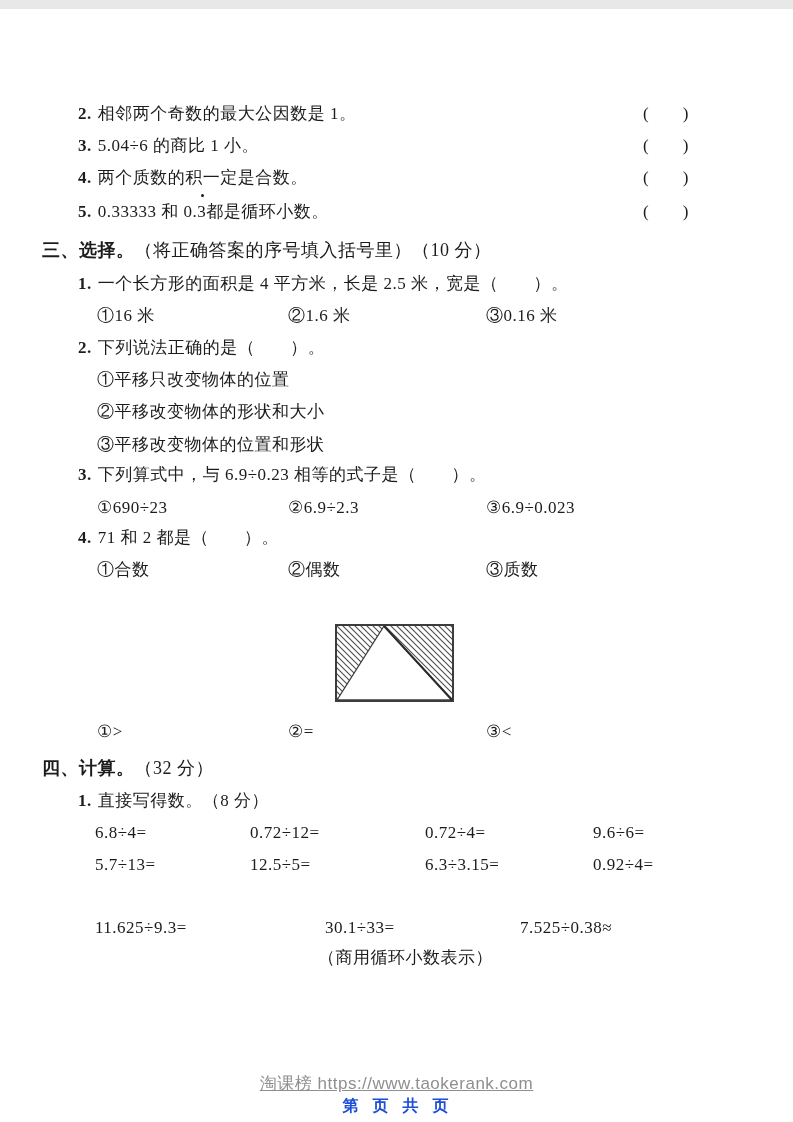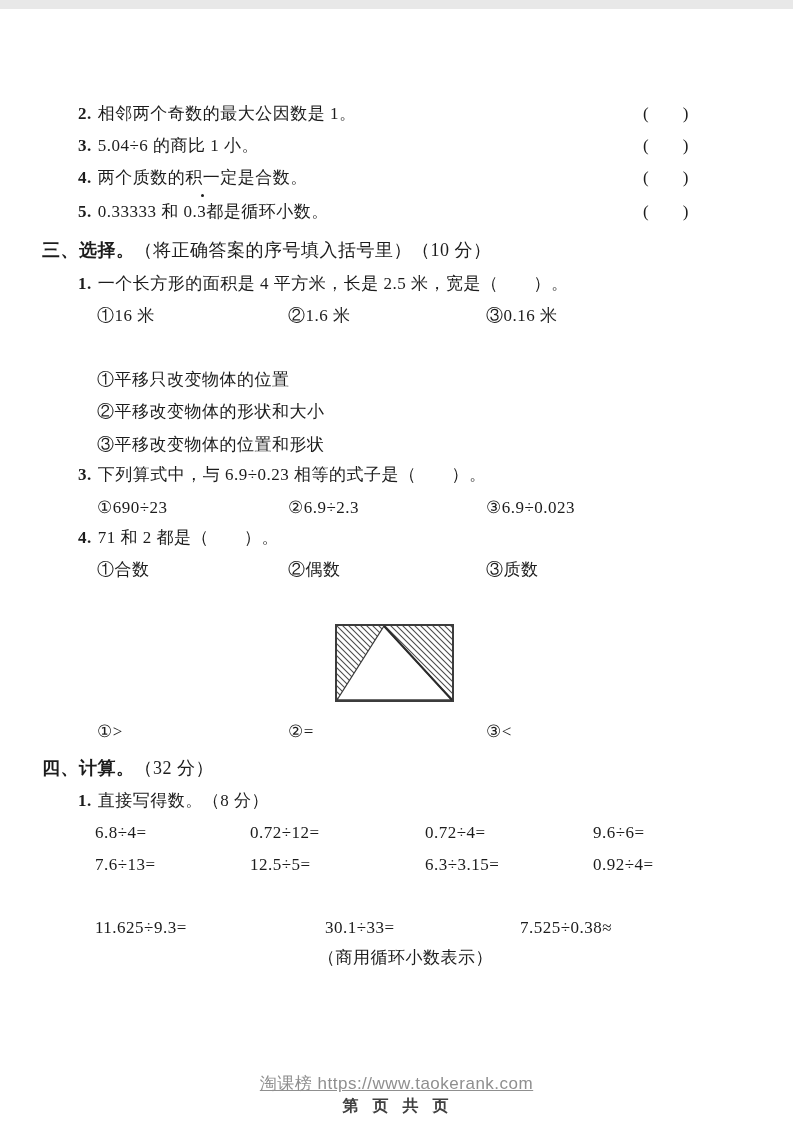--- a/index.html
+++ b/index.html
@@ -29,21 +29,21 @@
     width:3px;height:3px;margin-left:-1px;
     background:#1c1c1c;border-radius:50%;
   }
   .footer-site{
     font-family:"Liberation Sans","DejaVu Sans",sans-serif;
     color:#8f8f8f;font-size:17px;width:793px;left:0;text-align:center;
     letter-spacing:0.5px;
     text-decoration:underline;
   }
   .footer-page{
-    color:#404040;font-size:16px;width:793px;left:0;text-align:center;
+    color:#1d4ed8;font-size:16px;width:793px;left:0;text-align:center;
     font-weight:bold;letter-spacing:2px;
   }
   svg{display:block;}
 </style>
 </head>
 <body>
 
 <div id="page">
 
   <div class="t" style="left:78px;top:94px"><span class="num">2.</span><span>相邻两个奇数的最大公因数是 1。</span></div>
@@ -58,20 +58,21 @@
   <div class="t" style="left:78px;top:192px"><span class="num">5.</span><span>0.33333 和 0.</span><span class="rdot"><span class="dot"></span><span>3</span></span><span>都是循环小数。</span></div>
   <div class="t bracket" style="left:643px;top:192px">(        )</div>
 
   <div class="t heading" style="left:42px;top:230px"><span class="bold">三、选择。</span><span>（将正确答案的序号填入括号里）（10 分）</span></div>
 
   <div class="t" style="left:78px;top:264px"><span class="num">1.</span><span>一个长方形的面积是 4 平方米，长是 2.5 米，宽是（　　）。</span></div>
   <div class="t" style="left:97px;top:296px">①16 米</div>
   <div class="t" style="left:288px;top:296px">②1.6 米</div>
   <div class="t" style="left:486px;top:296px">③0.16 米</div>
 
+  <div class="t" style="left:78px;top:328px"><span class="num">2.</span><span>下列说法正确的是（　　）。</span></div>
   <div class="t" style="left:97px;top:360px">①平移只改变物体的位置</div>
   <div class="t" style="left:97px;top:392px">②平移改变物体的形状和大小</div>
   <div class="t" style="left:97px;top:425px">③平移改变物体的位置和形状</div>
 
   <div class="t" style="left:78px;top:455px"><span class="num">3.</span><span>下列算式中，与 6.9÷0.23 相等的式子是（　　）。</span></div>
   <div class="t" style="left:97px;top:488px">①690÷23</div>
   <div class="t" style="left:288px;top:488px">②6.9÷2.3</div>
   <div class="t" style="left:486px;top:488px">③6.9÷0.023</div>
 
   <div class="t" style="left:78px;top:518px"><span class="num">4.</span><span>71 和 2 都是（　　）。</span></div>
@@ -101,21 +102,21 @@
 
   <div class="t heading" style="left:42px;top:748px"><span class="bold">四、计算。</span><span>（32 分）</span></div>
 
   <div class="t" style="left:78px;top:781px"><span class="num">1.</span><span>直接写得数。（8 分）</span></div>
 
   <div class="t" style="left:95px;top:813px">6.8÷4=</div>
   <div class="t" style="left:250px;top:813px">0.72÷12=</div>
   <div class="t" style="left:425px;top:813px">0.72÷4=</div>
   <div class="t" style="left:593px;top:813px">9.6÷6=</div>
 
-  <div class="t" style="left:95px;top:845px">7.6÷13=</div>
+  <div class="t" style="left:95px;top:845px">5.7÷13=</div>
   <div class="t" style="left:250px;top:845px">12.5÷5=</div>
   <div class="t" style="left:425px;top:845px">6.3÷3.15=</div>
   <div class="t" style="left:593px;top:845px">0.92÷4=</div>
 
 
   <div class="t" style="left:95px;top:908px">11.625÷9.3=</div>
   <div class="t" style="left:325px;top:908px">30.1÷33=</div>
   <div class="t" style="left:520px;top:908px">7.525÷0.38≈</div>
 
   <div class="t" style="left:318px;top:938px">（商用循环小数表示）</div>

